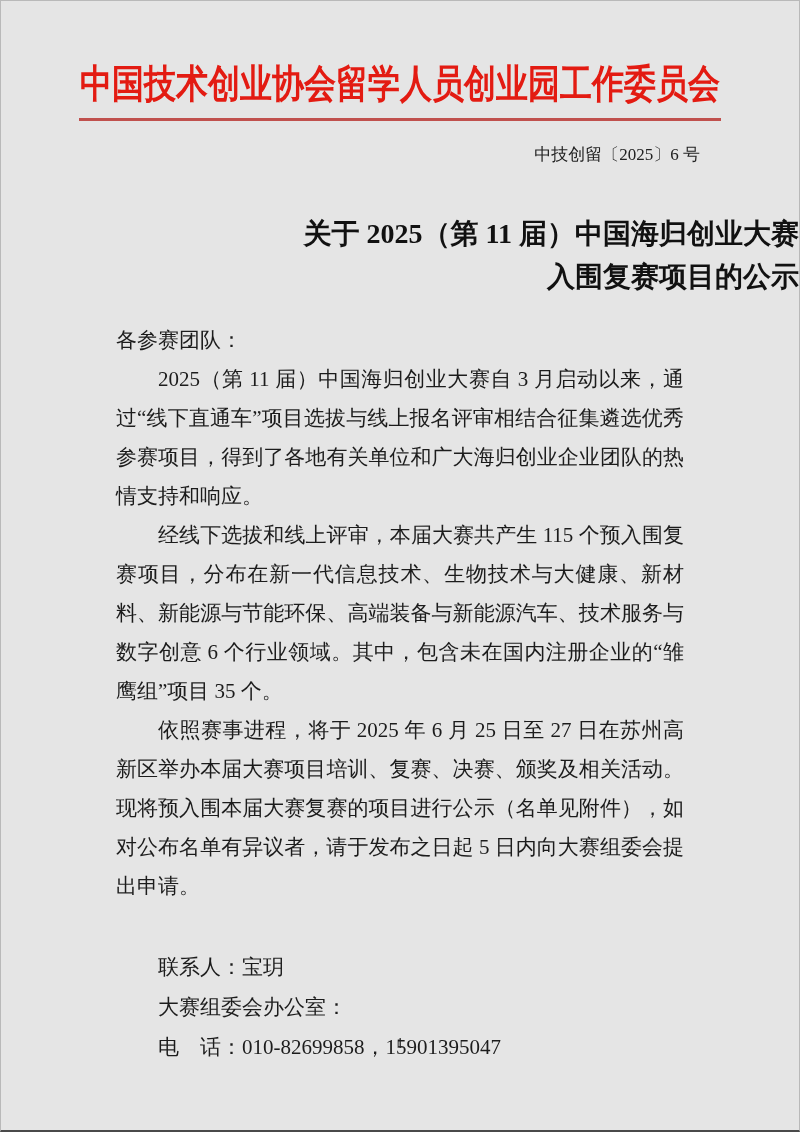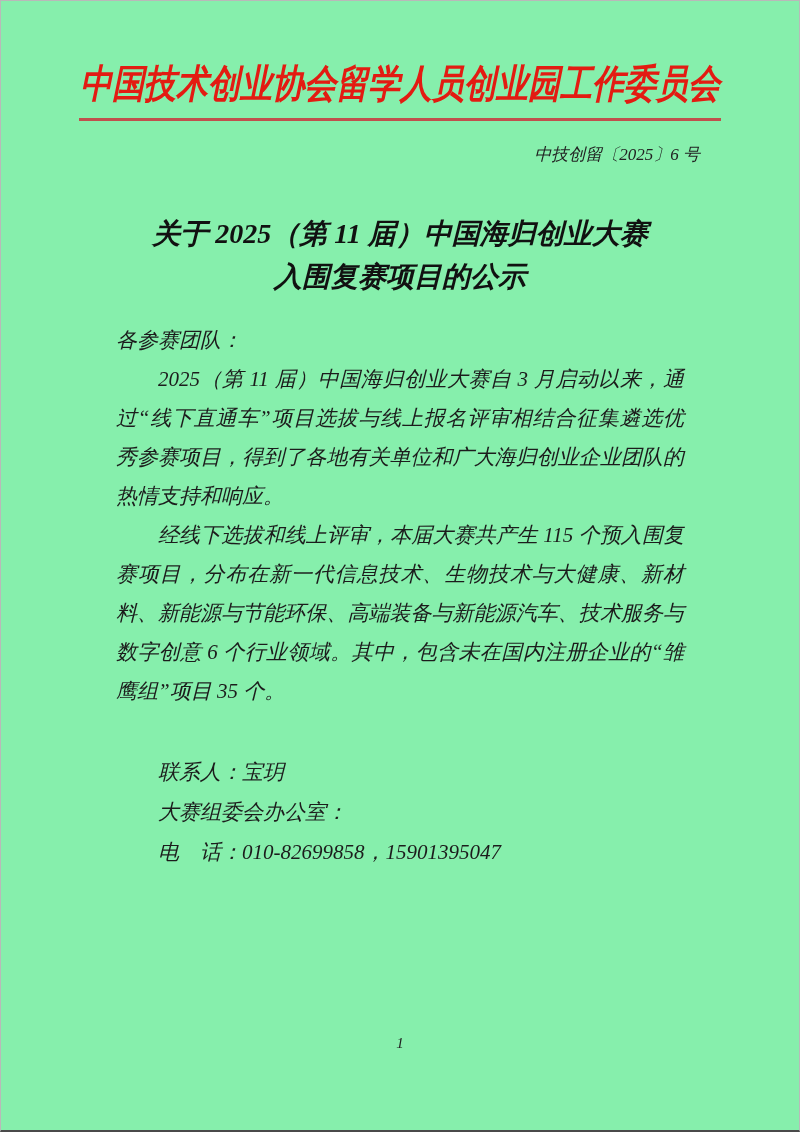--- a/index.html
+++ b/index.html
@@ -10,25 +10,24 @@
   *{margin:0;padding:0;box-sizing:border-box;}
   html,body{background:#fff;}
   body{
     width:800px;height:1132px;
     font-family:"Liberation Serif","DejaVu Serif",serif;
     color:var(--ink);
   }
   .page{
     position:relative;
     width:800px;height:1132px;
-    background:#86efac;
+    background:#e5e5e5;
     border:1px solid #b9b9b9;
     border-bottom:2px solid #4a4a4a;
     overflow:hidden;
-    font-style:italic;
   }
   
   .org-title{
     margin-top:62px;
     text-align:center;
     font-size:32px;
     font-weight:bold;
     line-height:42px;
     color:var(--accent-red);
     transform:scale(1,1.22);
@@ -46,21 +45,21 @@
     width:640px;
     margin:22px auto 16px auto;
     padding-right:20px;
     text-align:right;
     font-size:17px;
     color:#222;
   }
   
   .doc-title{
     margin-top:46px;
-    text-align:center;
+    text-align:right;
     font-size:28px;
     font-weight:bold;
     line-height:43px;
     color:#111;
   }
   
   .body-text{
     width:568px;
     margin:23px auto 0 auto;
     font-size:21px;
@@ -99,20 +98,21 @@
 
   <h1 class="doc-title">
     <div>关于 2025（第 11 届）中国海归创业大赛</div>
     <div>入围复赛项目的公示</div>
   </h1>
 
   <main class="body-text">
     <p>各参赛团队：</p>
     <p class="indent">2025（第 11 届）中国海归创业大赛自 3 月启动以来，通过“线下直通车”项目选拔与线上报名评审相结合征集遴选优秀参赛项目，得到了各地有关单位和广大海归创业企业团队的热情支持和响应。</p>
     <p class="indent">经线下选拔和线上评审，本届大赛共产生 115 个预入围复赛项目，分布在新一代信息技术、生物技术与大健康、新材料、新能源与节能环保、高端装备与新能源汽车、技术服务与数字创意 6 个行业领域。其中，包含未在国内注册企业的“雏鹰组”项目 35 个。</p>
+    <p class="indent">依照赛事进程，将于 2025 年 6 月 25 日至 27 日在苏州高新区举办本届大赛项目培训、复赛、决赛、颁奖及相关活动。现将预入围本届大赛复赛的项目进行公示（名单见附件），如对公布名单有异议者，请于发布之日起 5 日内向大赛组委会提出申请。</p>
 
     <div class="contact">
       <p>联系人：宝玥</p>
       <p>大赛组委会办公室：</p>
       <p>电　话：010-82699858，15901395047</p>
     </div>
   </main>
 
   <footer class="page-number">1</footer>
 

